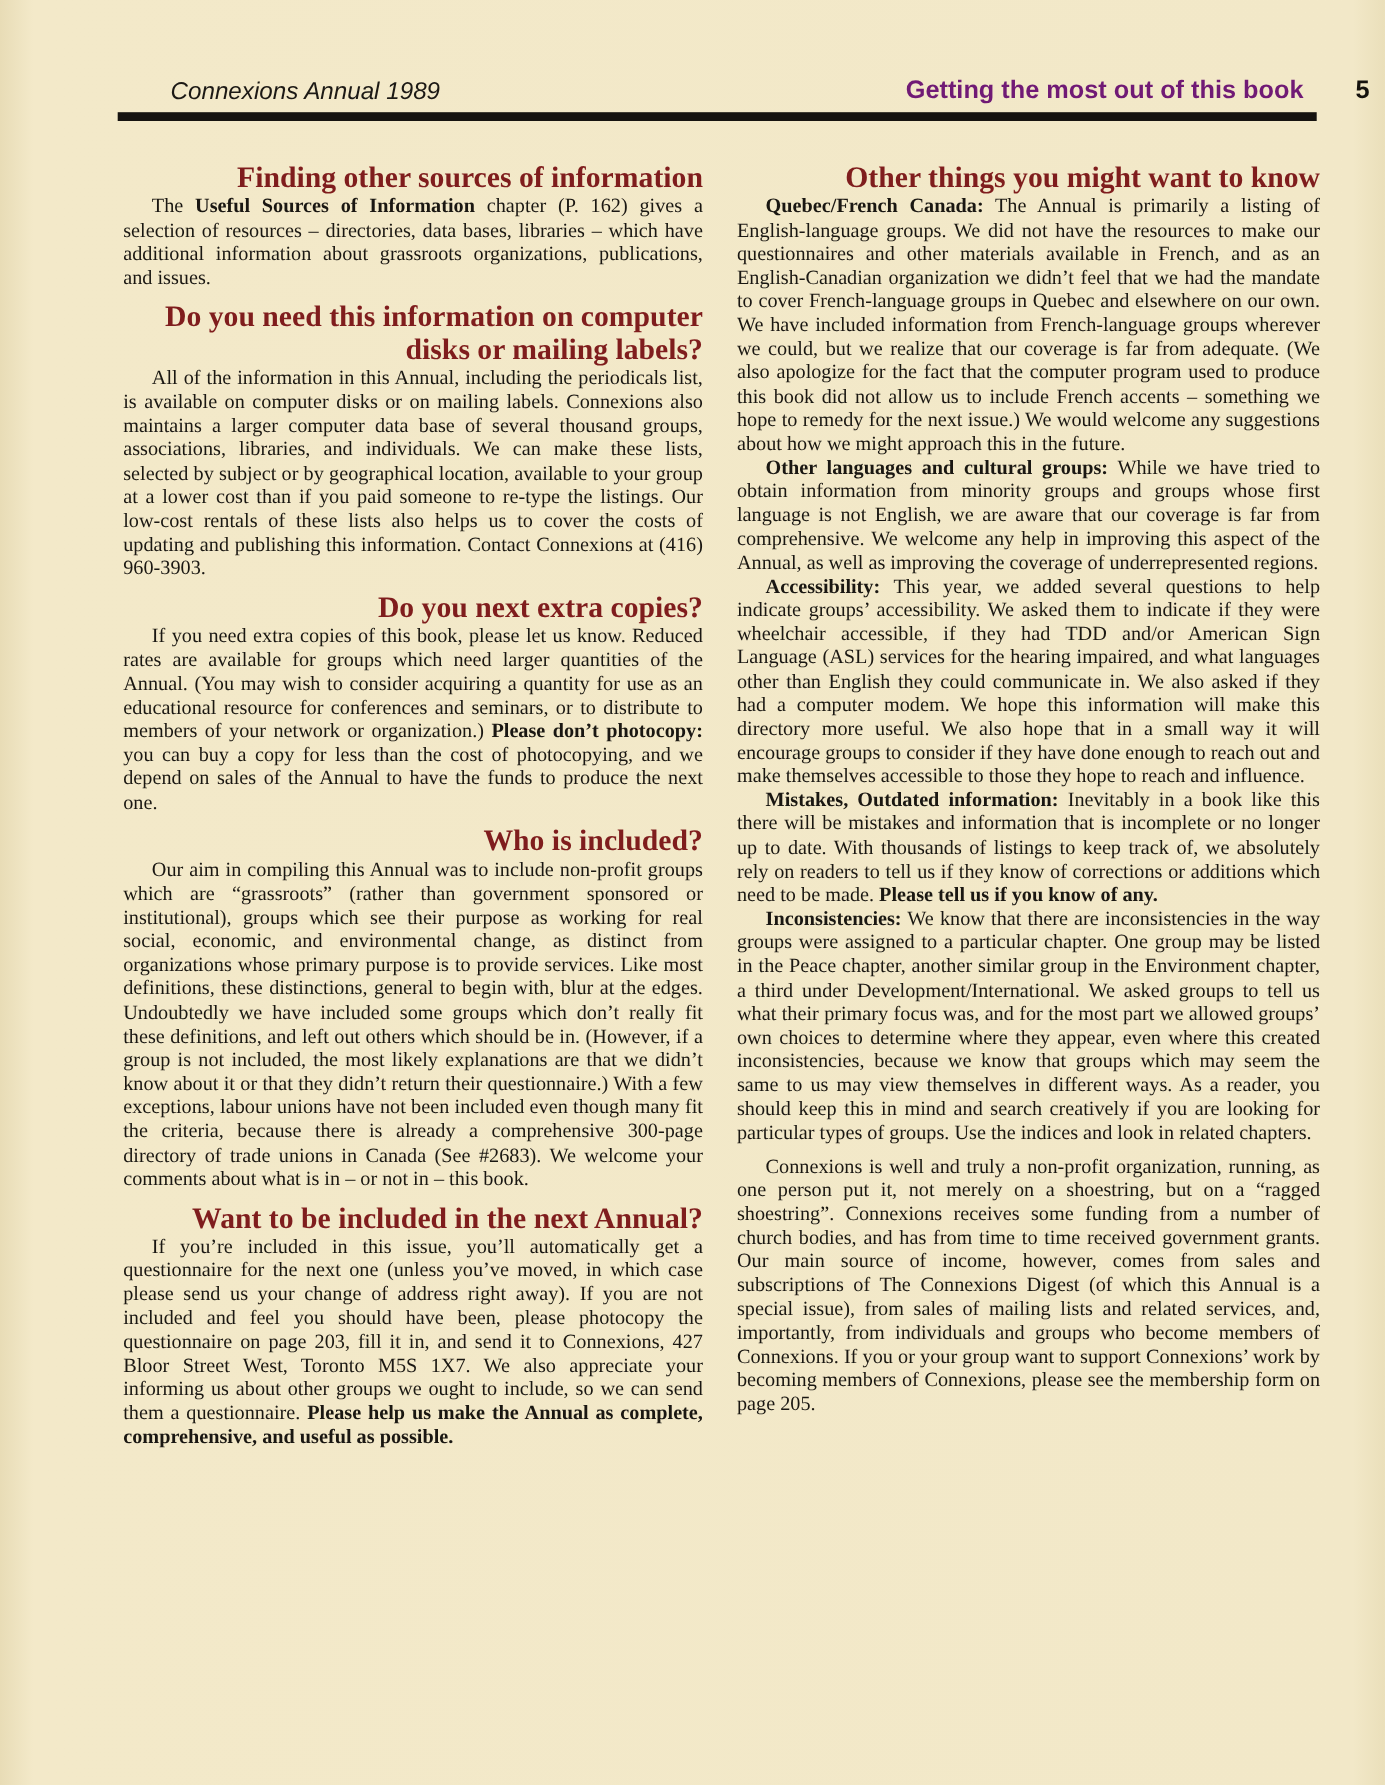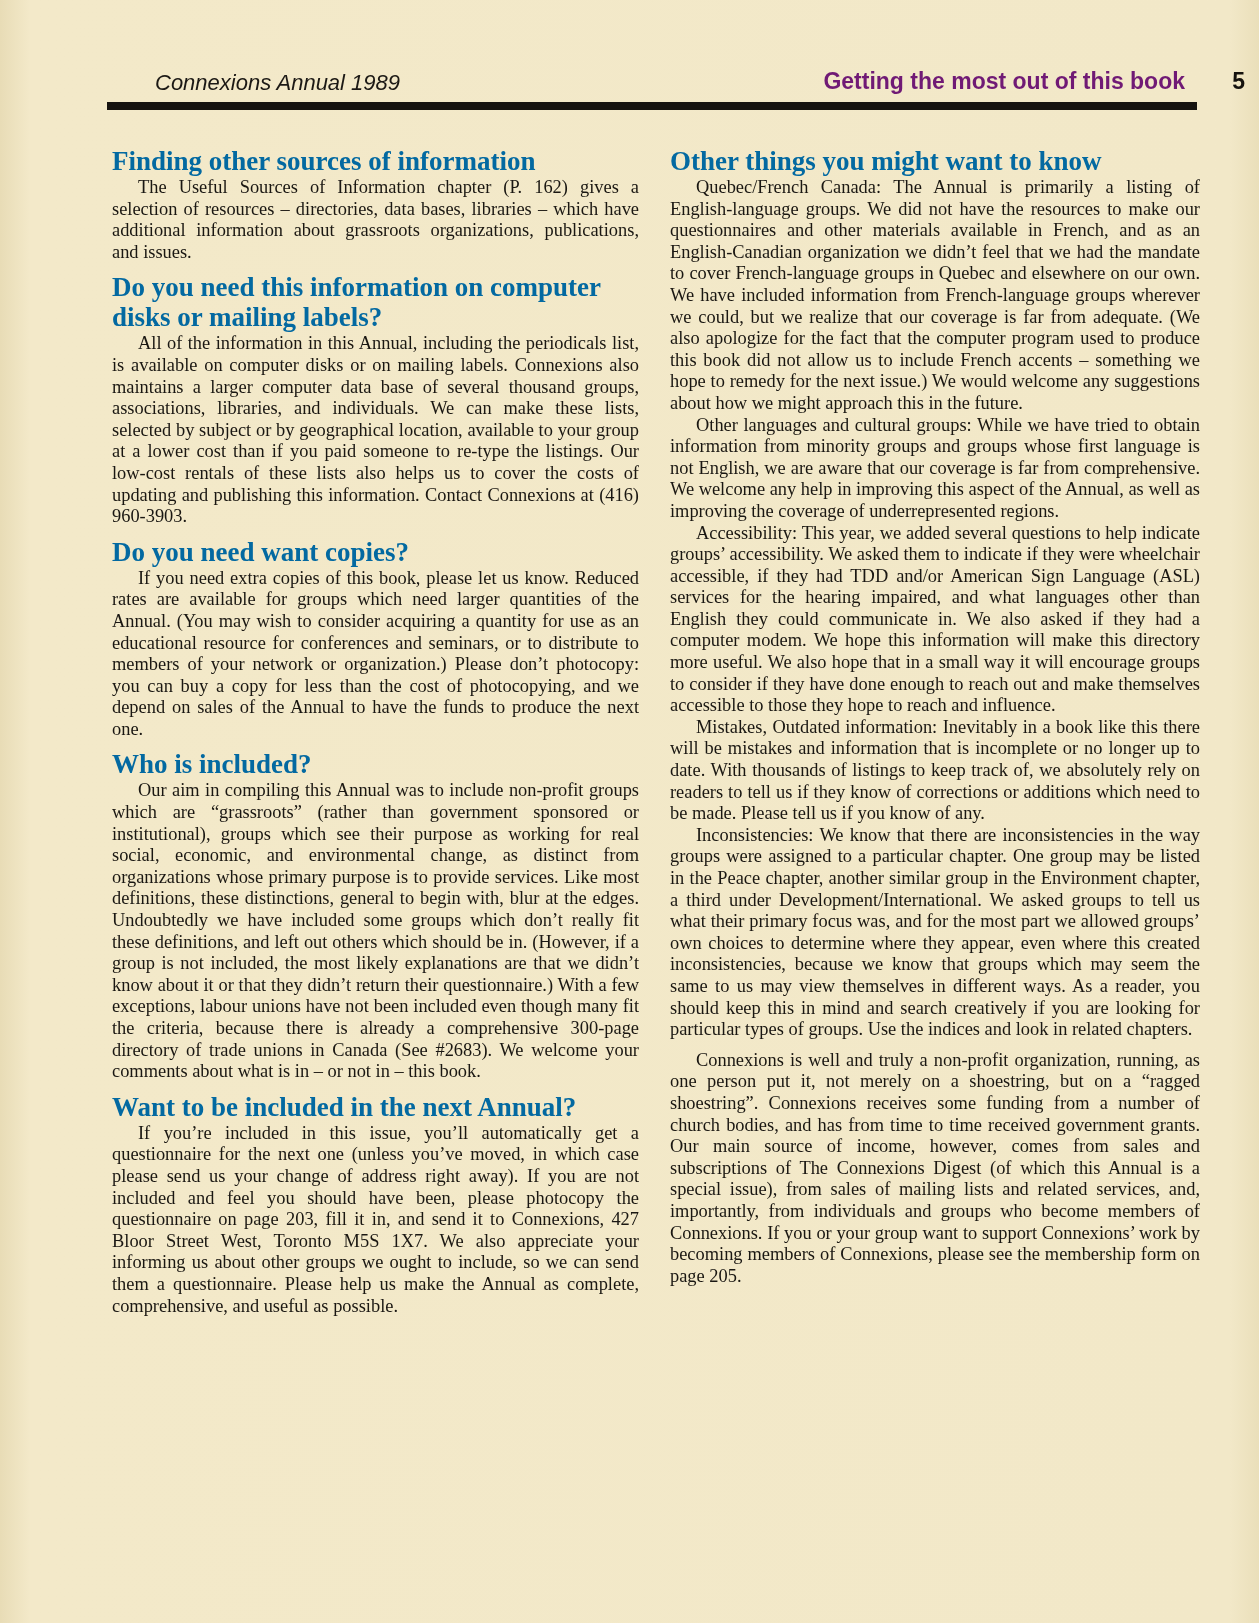--- a/index.html
+++ b/index.html
@@ -29,25 +29,25 @@
   }
   .column {
     position: absolute; top: 146px;
     font-family: "Liberation Serif", serif; font-size: 18.4px; line-height: 21.6px;
     text-align: justify;
   }
   .col-left { left: 112px; width: 527px; }
   .col-right { left: 670px; width: 530px; }
   h2 {
     font-family: "Liberation Serif", serif; font-weight: bold; font-size: 27px; line-height: 30px;
-    margin: 0 0 1px 0; text-align: left; color: #0369a1;
+    margin: 0 0 1px 0; text-align: right; color: #7f1d1d;
   }
   .section { margin-bottom: 9px; }
   p { margin: 0; text-indent: 26px; }
-  b { font-weight: normal; }
+  b { font-weight: bold; }
 </style>
 </head>
 <body>
 
 <div class="page-header">
   <span class="running-title">Connexions Annual 1989</span>
   <span class="section-title">Getting the most out of this book</span>
   <span class="page-number">5</span>
 </div>
 <div class="header-rule"></div>
@@ -55,21 +55,21 @@
 <div class="column col-left">
   <div class="section">
     <h2>Finding other sources of information</h2>
     <p><span>The </span><b>Useful Sources of Information</b><span> chapter (P. 162) gives a selection of resources – directories, data bases, libraries – which have additional information about grassroots organizations, publications, and issues.</span></p>
   </div>
   <div class="section">
     <h2>Do you need this information on computer disks or mailing labels?</h2>
     <p><span>All of the information in this Annual, including the periodicals list, is available on computer disks or on mailing labels. Connexions also maintains a larger computer data base of several thousand groups, associations, libraries, and individuals. We can make these lists, selected by subject or by geographical location, available to your group at a lower cost than if you paid someone to re-type the listings. Our low-cost rentals of these lists also helps us to cover the costs of updating and publishing this information. Contact Connexions at (416) 960-3903.</span></p>
   </div>
   <div class="section">
-    <h2>Do you need want copies?</h2>
+    <h2>Do you next extra copies?</h2>
     <p><span>If you need extra copies of this book, please let us know. Reduced rates are available for groups which need larger quantities of the Annual. (You may wish to consider acquiring a quantity for use as an educational resource for conferences and seminars, or to distribute to members of your network or organization.) </span><b>Please don’t photocopy:</b><span> you can buy a copy for less than the cost of photocopying, and we depend on sales of the Annual to have the funds to produce the next one.</span></p>
   </div>
   <div class="section">
     <h2>Who is included?</h2>
     <p><span>Our aim in compiling this Annual was to include non-profit groups which are “grassroots” (rather than government sponsored or institutional), groups which see their purpose as working for real social, economic, and environmental change, as distinct from organizations whose primary purpose is to provide services. Like most definitions, these distinctions, general to begin with, blur at the edges. Undoubtedly we have included some groups which don’t really fit these definitions, and left out others which should be in. (However, if a group is not included, the most likely explanations are that we didn’t know about it or that they didn’t return their questionnaire.) With a few exceptions, labour unions have not been included even though many fit the criteria, because there is already a comprehensive 300-page directory of trade unions in Canada (See #2683). We welcome your comments about what is in – or not in – this book.</span></p>
   </div>
   <div class="section">
     <h2>Want to be included in the next Annual?</h2>
     <p><span>If you’re included in this issue, you’ll automatically get a questionnaire for the next one (unless you’ve moved, in which case please send us your change of address right away). If you are not included and feel you should have been, please photocopy the questionnaire on page 203, fill it in, and send it to Connexions, 427 Bloor Street West, Toronto M5S 1X7. We also appreciate your informing us about other groups we ought to include, so we can send them a questionnaire. </span><b>Please help us make the Annual as complete, comprehensive, and useful as possible.</b></p>
   </div>

